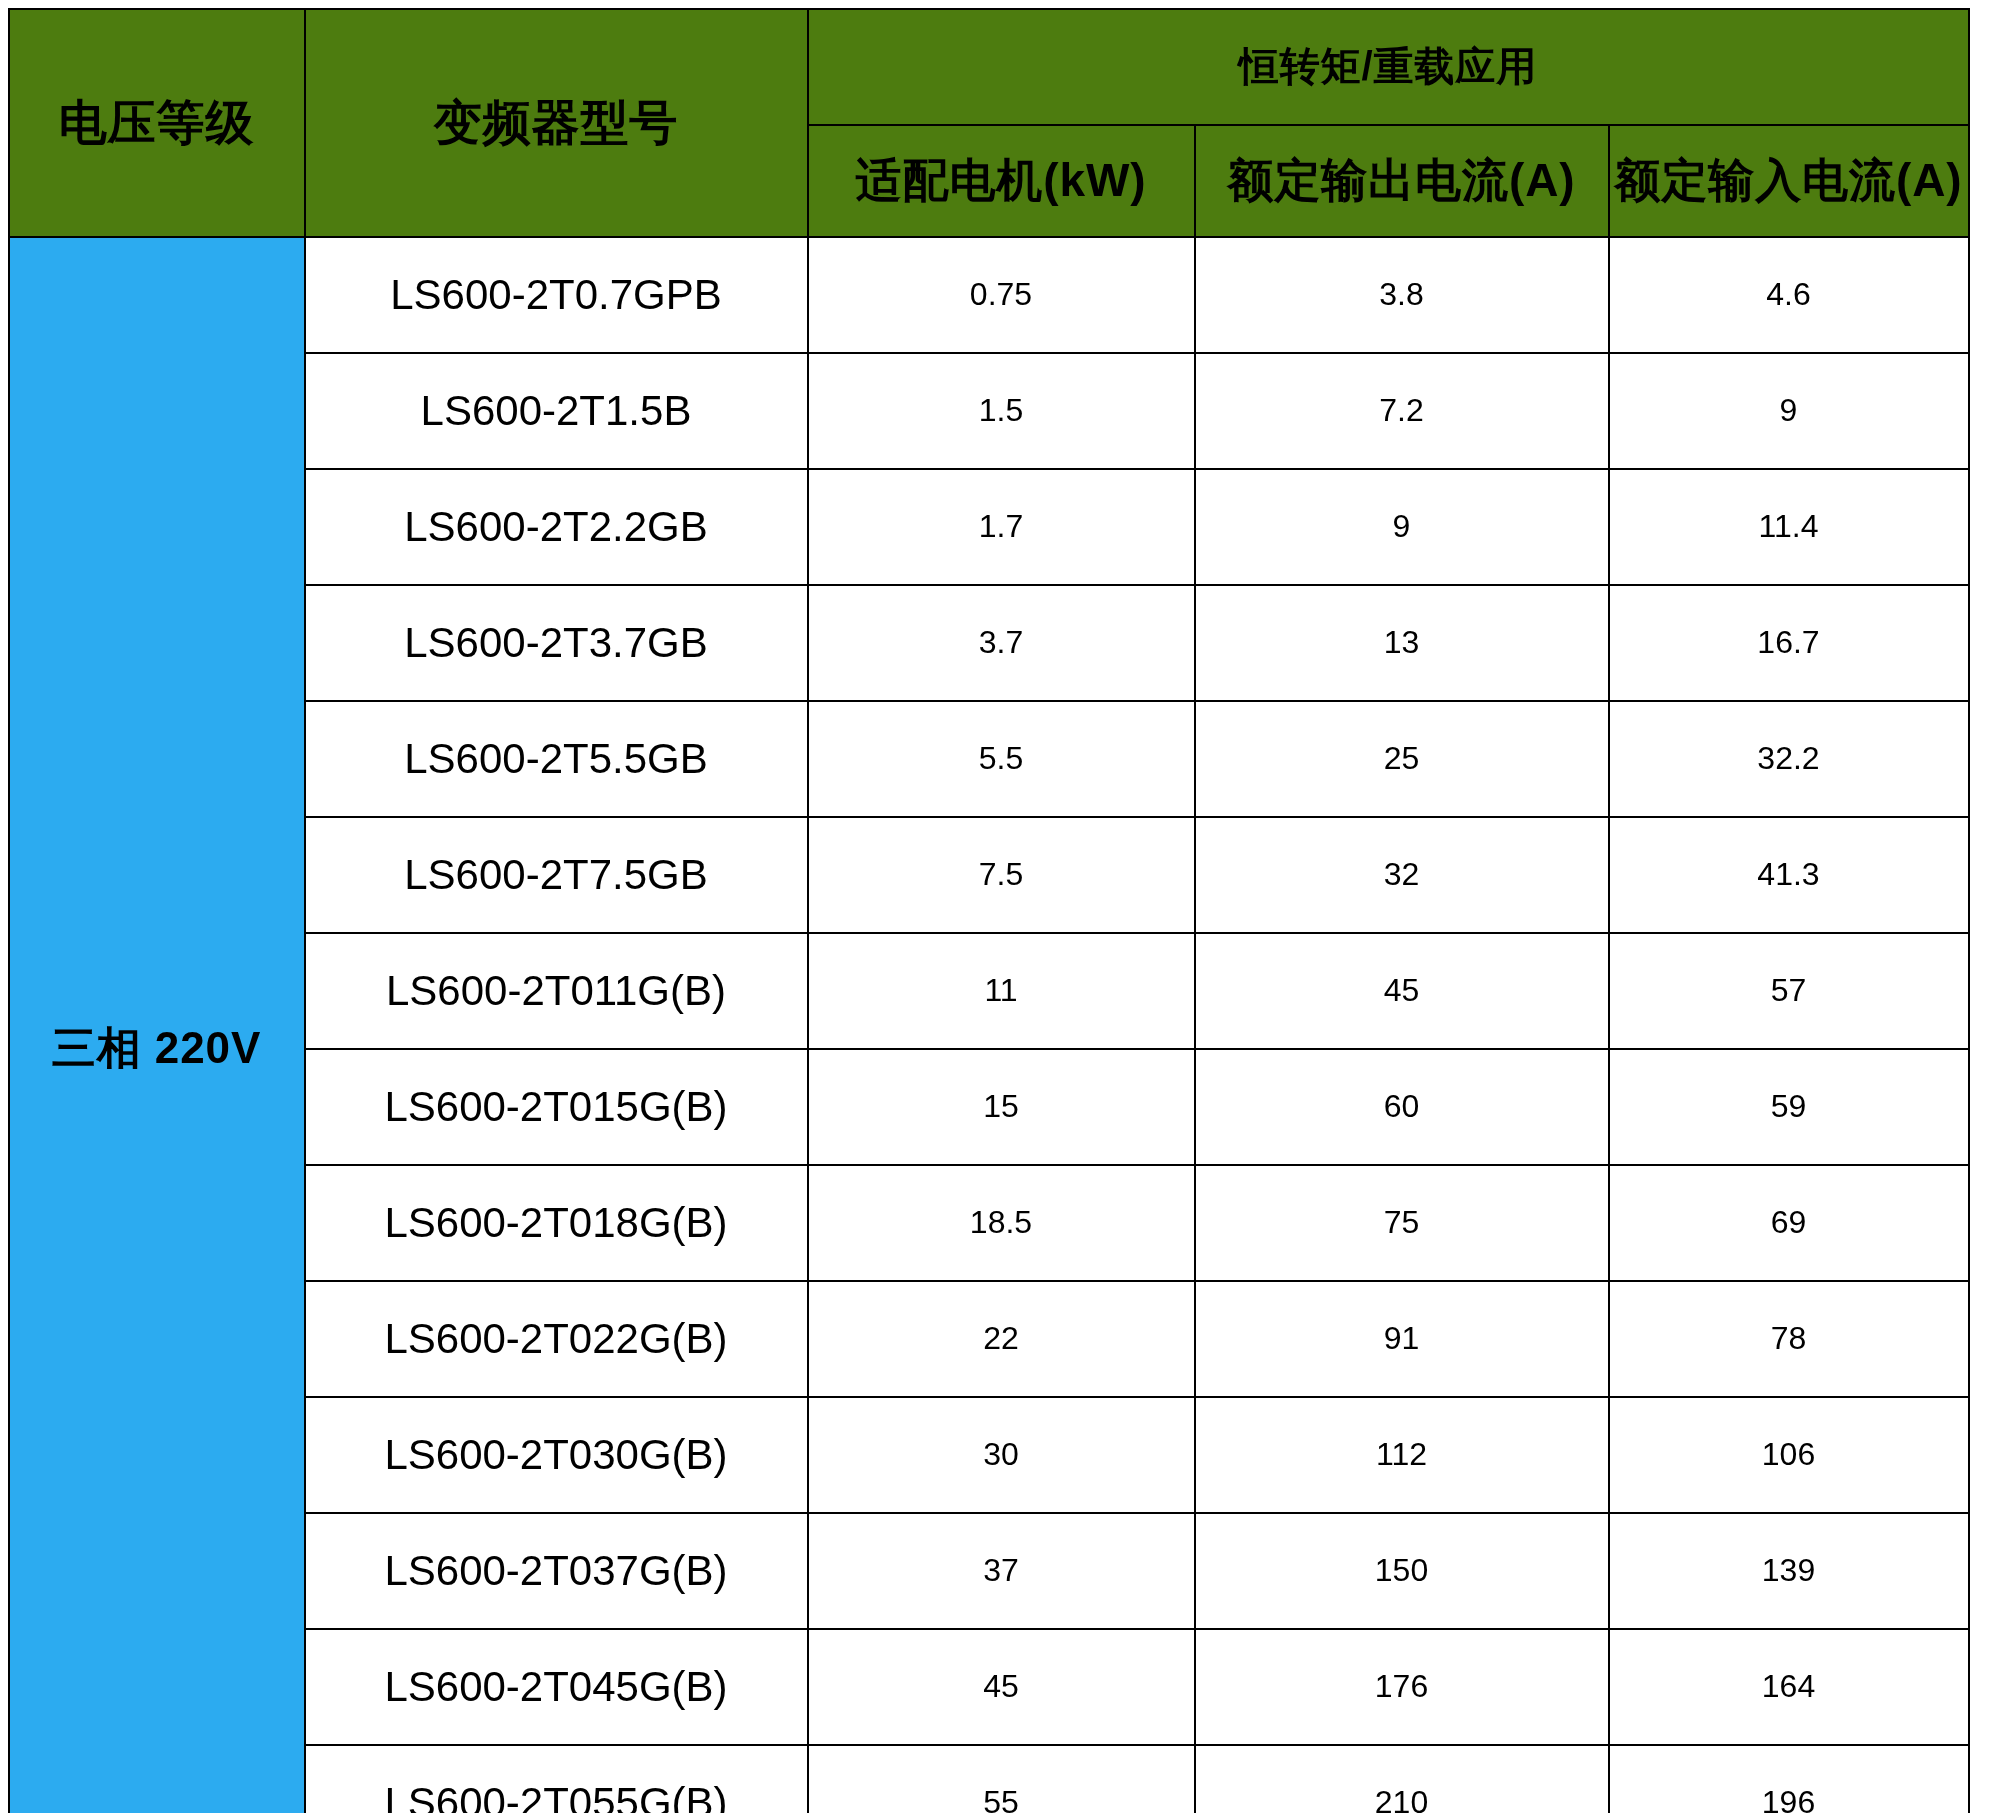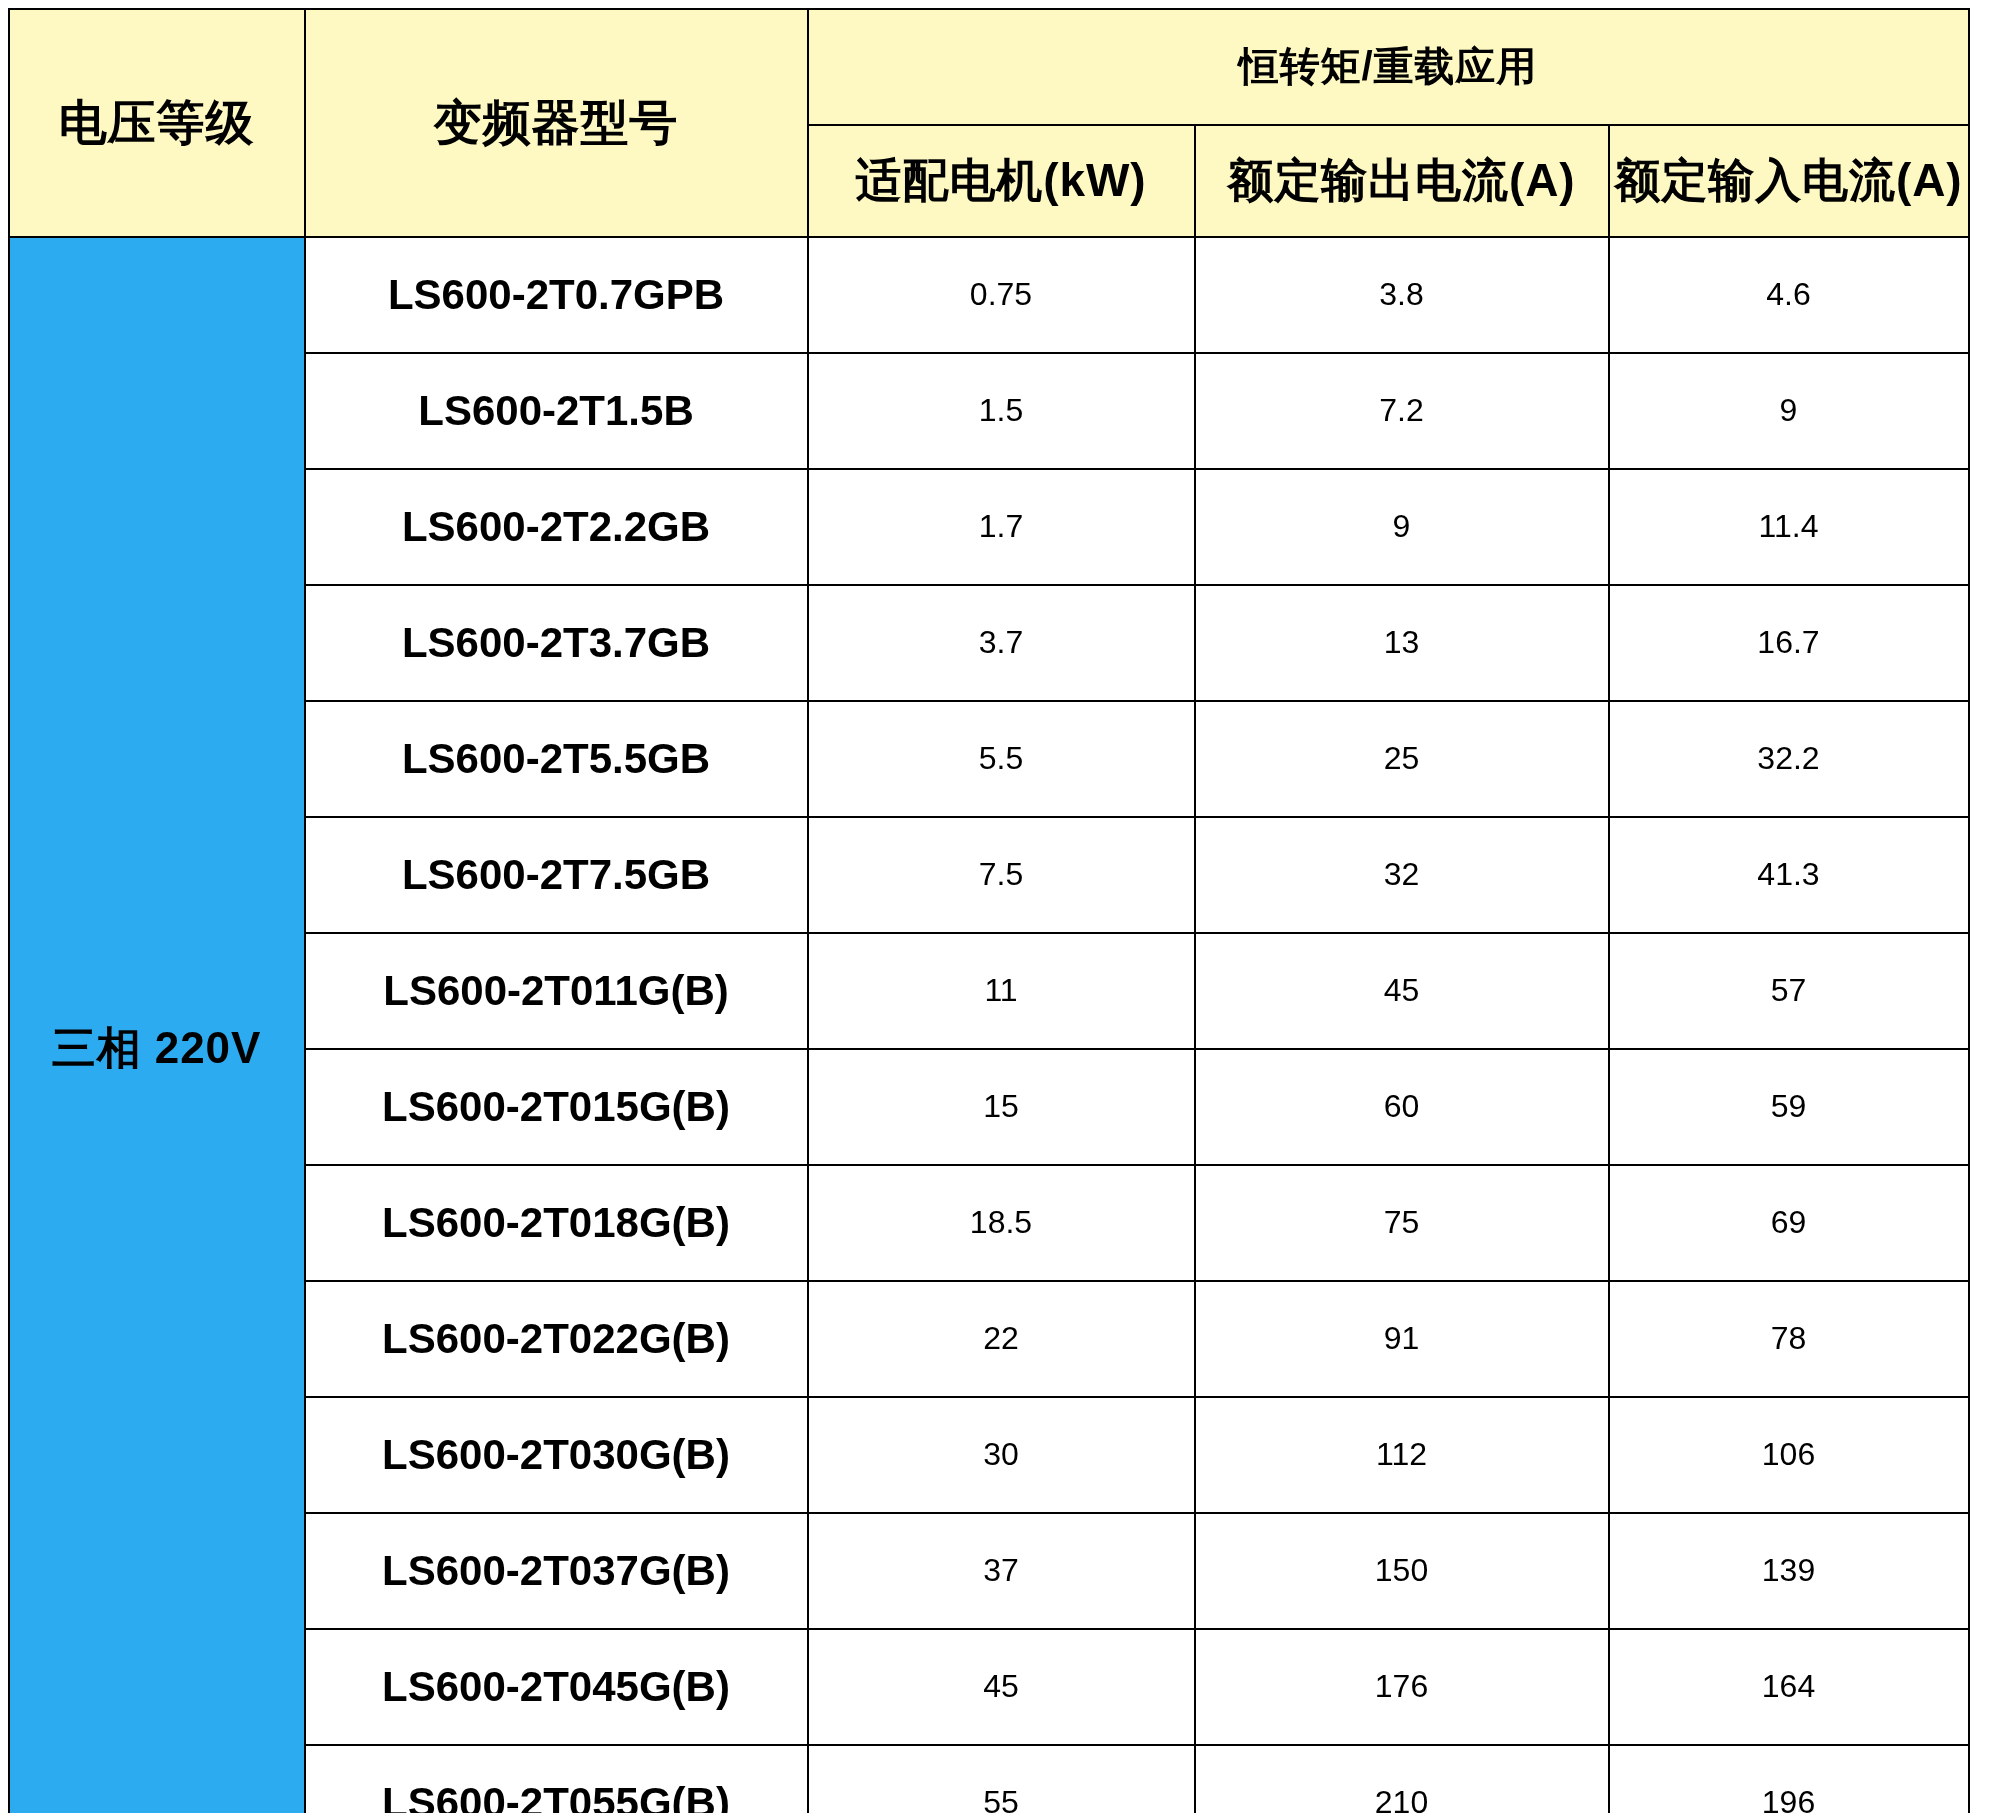--- a/index.html
+++ b/index.html
@@ -34,21 +34,21 @@
     color: #000000;
   }
   
   col.c-volt   { width: 296px; }
   col.c-model  { width: 503px; }
   col.c-motor  { width: 387px; }
   col.c-out    { width: 414px; }
   col.c-in     { width: 360px; }
 
   .hdr {
-    background: #fef9c3;
+    background: #4d7c0f;
     font-weight: bold;
     font-size: 40px;
     letter-spacing: 0.9px;
   }
   .hdr-top {
     height: 114px;
   }
   .hdr-sub {
     height: 110px;
     font-size: 46px;
@@ -60,21 +60,21 @@
   .voltcell {
     background: #2cabf0;
     font-weight: bold;
     font-size: 44px;
     letter-spacing: 0.9px;
   }
   td.model {
     text-align: left;
     padding-left: 17px;
     font-size: 42px;
-    font-weight: bold;
+    font-weight: normal;
     background: #ffffff;
   }
   td.num {
     font-size: 32px;
     background: #ffffff;
   }
   tr.datarow td {
     height: 114px;
   }
 </style>

